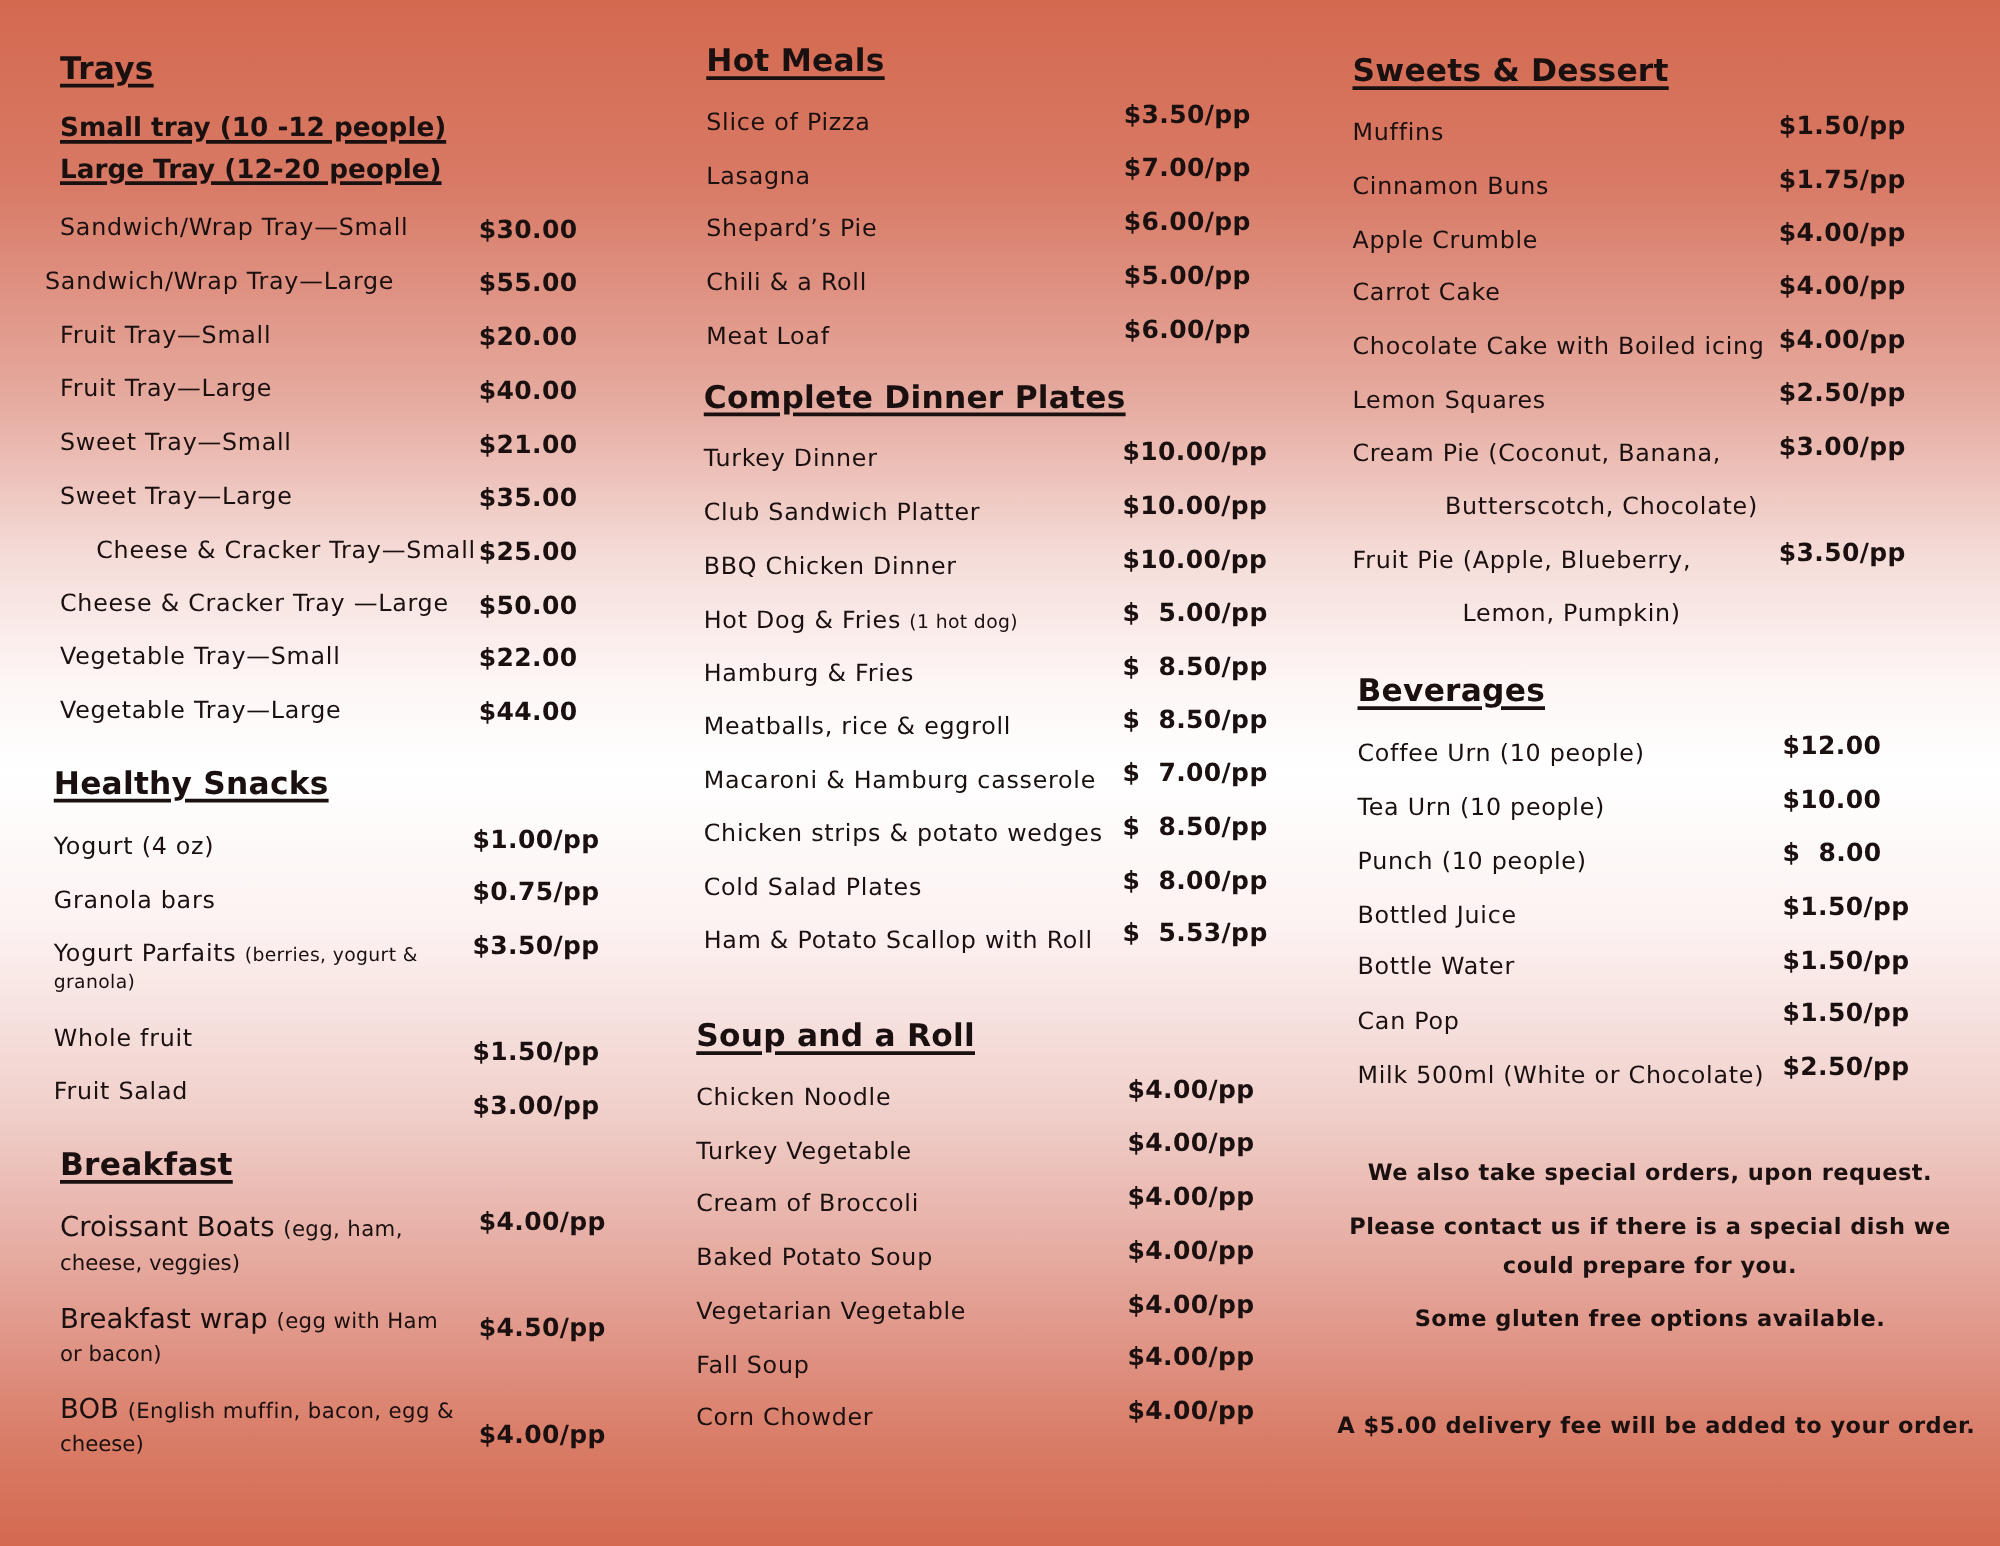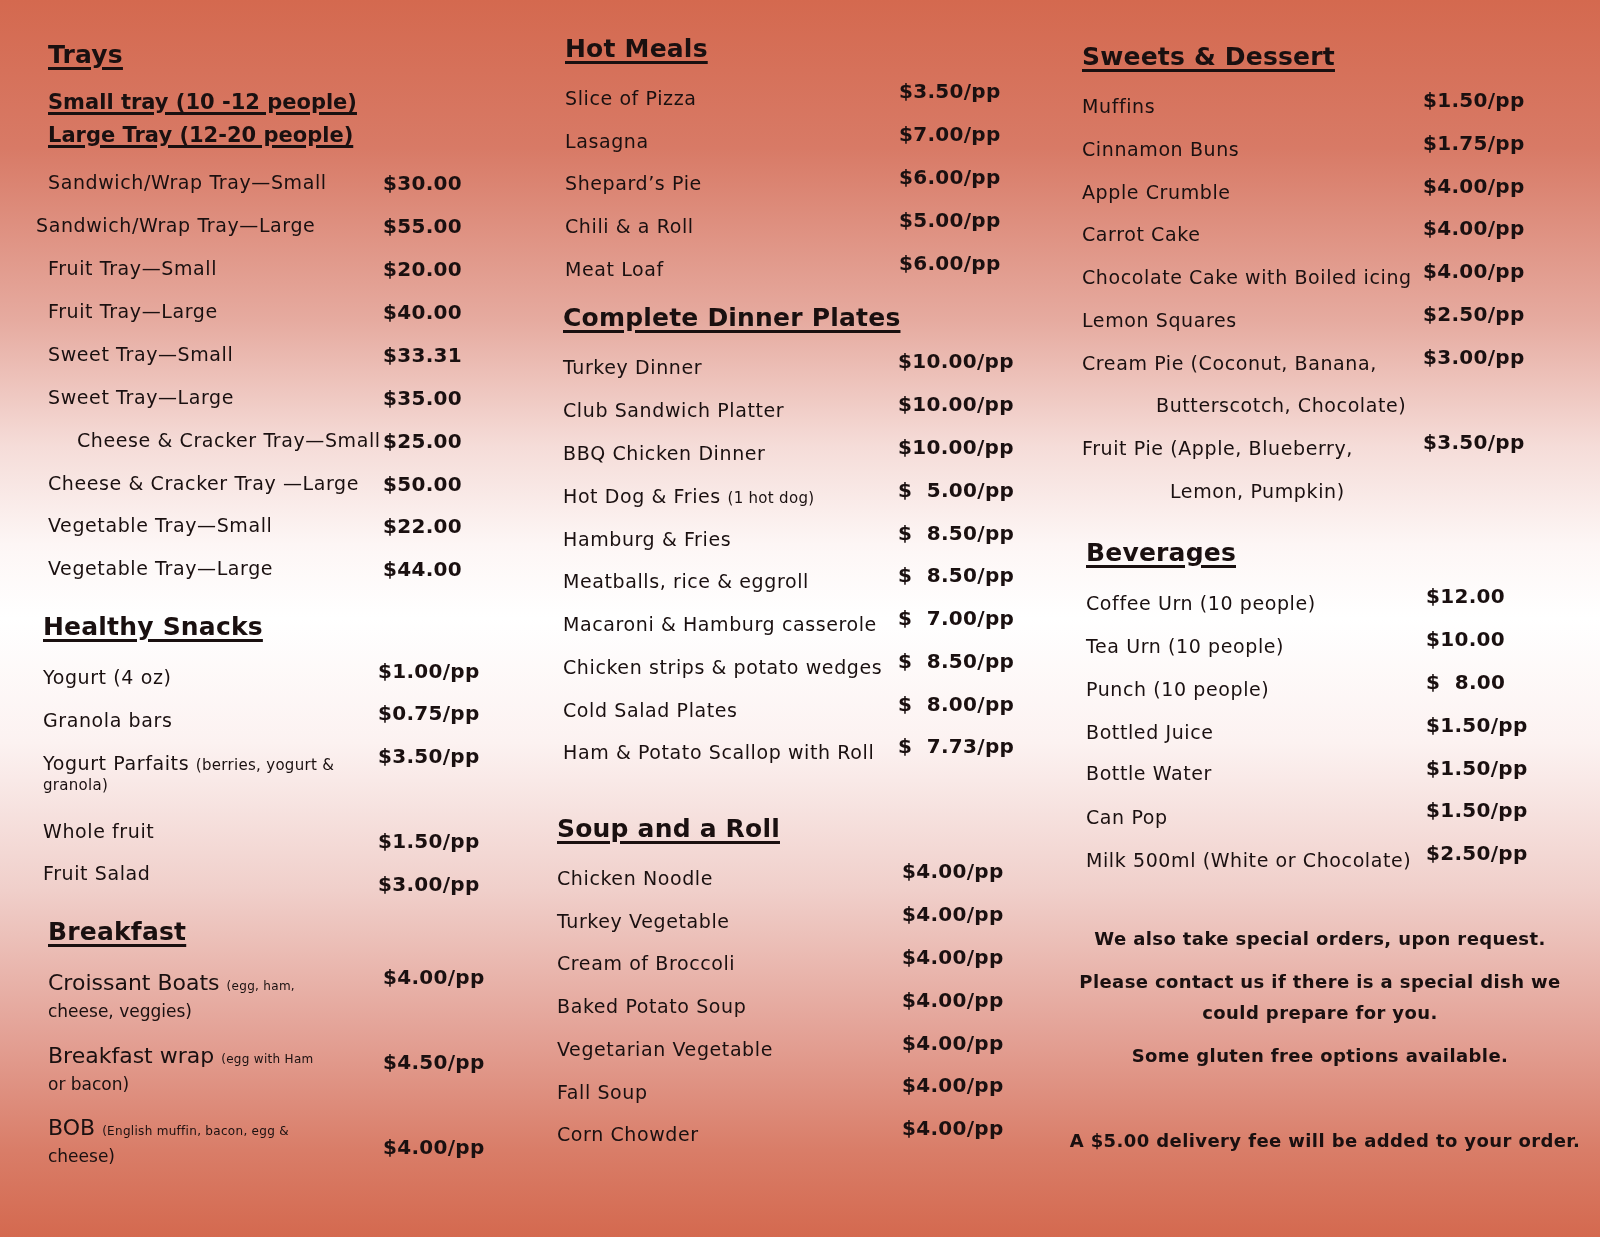--- a/index.html
+++ b/index.html
@@ -19,21 +19,21 @@
   .sub-title {
     position: absolute; font-weight: bold; font-size: 21px;
     text-decoration: underline; text-decoration-thickness: 3px; text-underline-offset: 3px;
     white-space: nowrap;
   }
   .item {
     position: absolute; font-size: 19px; white-space: nowrap; letter-spacing: 0.6px;
   }
   .item .small { font-size: 15px; letter-spacing: 0.3px; }
   .item.big { font-size: 22px; letter-spacing: 0; }
-  .item.big .small { font-size: 12px; }
+  .item.big .small { font-size: 17px; }
   .item .wrap2 { display: block; font-size: 17px; margin-top: 6px; }
   .price {
     position: absolute; font-weight: bold; font-size: 20px; white-space: pre; letter-spacing: 0.3px;
   }
   .note {
     position: absolute; font-weight: bold; font-size: 18px; text-align: center; white-space: nowrap;
     letter-spacing: 0.4px; left: 1060px; width: 520px;
   }
   .indent-line { position: absolute; font-size: 19px; white-space: nowrap; letter-spacing: 0.6px; }
 </style>
@@ -47,21 +47,21 @@
 
   <div class="item" style="left:48px;top:171px;">Sandwich/Wrap Tray—Small</div>
   <div class="price" style="left:383px;top:171px;">$30.00</div>
   <div class="item" style="left:36px;top:214px;">Sandwich/Wrap Tray—Large</div>
   <div class="price" style="left:383px;top:214px;text-align:center;">$55.00</div>
   <div class="item" style="left:48px;top:257px;">Fruit Tray—Small</div>
   <div class="price" style="left:383px;top:257px;">$20.00</div>
   <div class="item" style="left:48px;top:300px;">Fruit Tray—Large</div>
   <div class="price" style="left:383px;top:300px;">$40.00</div>
   <div class="item" style="left:48px;top:343px;">Sweet Tray—Small</div>
-  <div class="price" style="left:383px;top:343px;">$33.31</div>
+  <div class="price" style="left:383px;top:343px;">$21.00</div>
   <div class="item" style="left:48px;top:386px;">Sweet Tray—Large</div>
   <div class="price" style="left:383px;top:386px;text-align:right;">$35.00</div>
   <div class="item" style="left:48px;top:429px;margin-left:29px;">Cheese &amp; Cracker Tray—Small</div>
   <div class="price" style="left:383px;top:429px;">$25.00</div>
   <div class="item" style="left:48px;top:472px;">Cheese &amp; Cracker Tray —Large</div>
   <div class="price" style="left:383px;top:472px;">$50.00</div>
   <div class="item" style="left:48px;top:514px;">Vegetable Tray—Small</div>
   <div class="price" style="left:383px;top:514px;">$22.00</div>
   <div class="item" style="left:48px;top:557px;">Vegetable Tray—Large</div>
   <div class="price" style="left:383px;top:557px;">$44.00</div>
@@ -132,21 +132,21 @@
   <div class="price" style="left:898px;top:521px;">$  8.50/pp</div>
   <div class="item" style="left:563px;top:570px;">Meatballs, rice &amp; eggroll</div>
   <div class="price" style="left:898px;top:563px;">$  8.50/pp</div>
   <div class="item" style="left:563px;top:613px;">Macaroni &amp; Hamburg casserole</div>
   <div class="price" style="left:898px;top:606px;">$  7.00/pp</div>
   <div class="item" style="left:563px;top:656px;">Chicken strips &amp; potato wedges</div>
   <div class="price" style="left:898px;top:649px;">$  8.50/pp</div>
   <div class="item" style="left:563px;top:699px;">Cold Salad Plates</div>
   <div class="price" style="left:898px;top:692px;">$  8.00/pp</div>
   <div class="item" style="left:563px;top:741px;">Ham &amp; Potato Scallop with Roll</div>
-  <div class="price" style="left:898px;top:734px;">$  7.73/pp</div>
+  <div class="price" style="left:898px;top:734px;">$  5.53/pp</div>
 
   <div class="section-title" style="left:557px;top:814px;">Soup and a Roll</div>
   <div class="item" style="left:557px;top:867px;">Chicken Noodle</div>
   <div class="price" style="left:902px;top:859px;">$4.00/pp</div>
   <div class="item" style="left:557px;top:910px;">Turkey Vegetable</div>
   <div class="price" style="left:902px;top:902px;">$4.00/pp</div>
   <div class="item" style="left:557px;top:952px;">Cream of Broccoli</div>
   <div class="price" style="left:902px;top:945px;">$4.00/pp</div>
   <div class="item" style="left:557px;top:995px;">Baked Potato Soup</div>
   <div class="price" style="left:902px;top:988px;">$4.00/pp</div>

